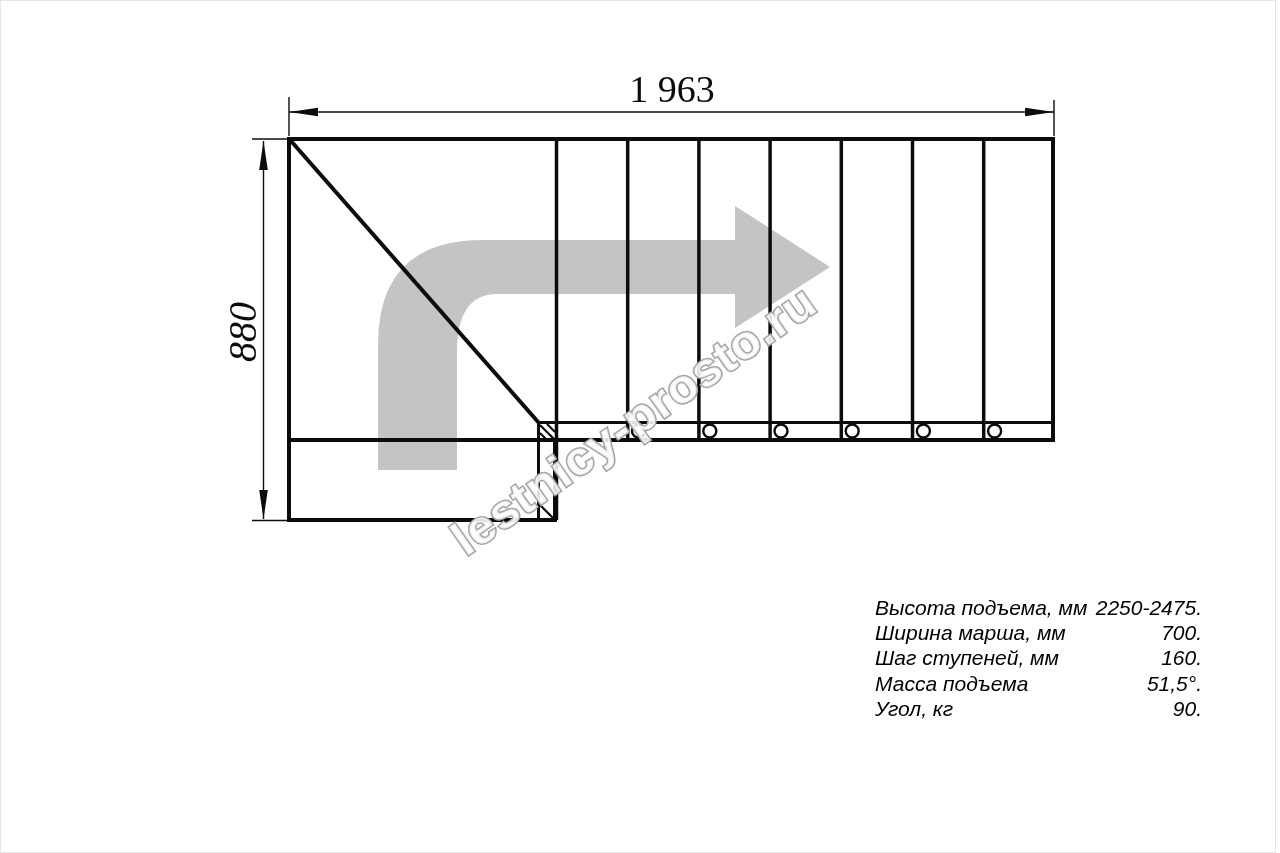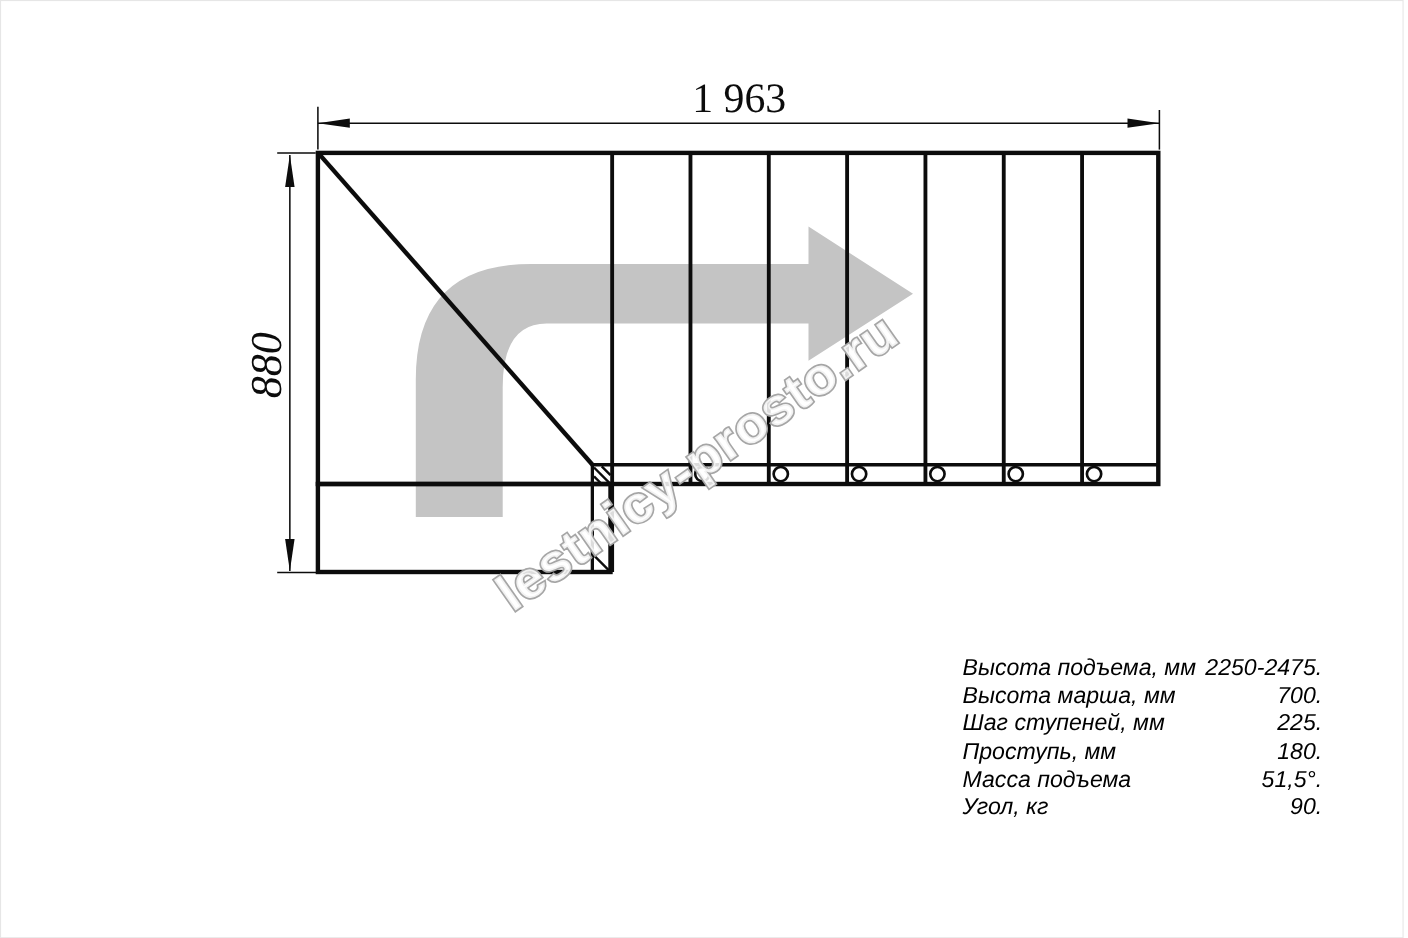--- a/index.html
+++ b/index.html
@@ -117,30 +117,26 @@
 
     <text class="wm-text" x="466" y="557" transform="rotate(-35 466 557)" textLength="432" lengthAdjust="spacingAndGlyphs">lestnicy-prosto.ru</text>
   </svg>
 
   <div class="specs">
     <div class="spec-row">
       <span class="spec-label">Высота подъема, мм</span>
       <span class="spec-value">2250-2475.</span>
     </div>
     <div class="spec-row">
-      <span class="spec-label">Высота марша, мм</span>
+      <span class="spec-label">Ширина марша, мм</span>
       <span class="spec-value">700.</span>
     </div>
     <div class="spec-row">
       <span class="spec-label">Шаг ступеней, мм</span>
-      <span class="spec-value">225.</span>
-    </div>
-    <div class="spec-row">
-      <span class="spec-label">Проступь, мм</span>
-      <span class="spec-value">180.</span>
+      <span class="spec-value">160.</span>
     </div>
     <div class="spec-row">
       <span class="spec-label">Масса подъема</span>
       <span class="spec-value">51,5°.</span>
     </div>
     <div class="spec-row">
       <span class="spec-label">Угол, кг</span>
       <span class="spec-value">90.</span>
     </div>
   </div>

